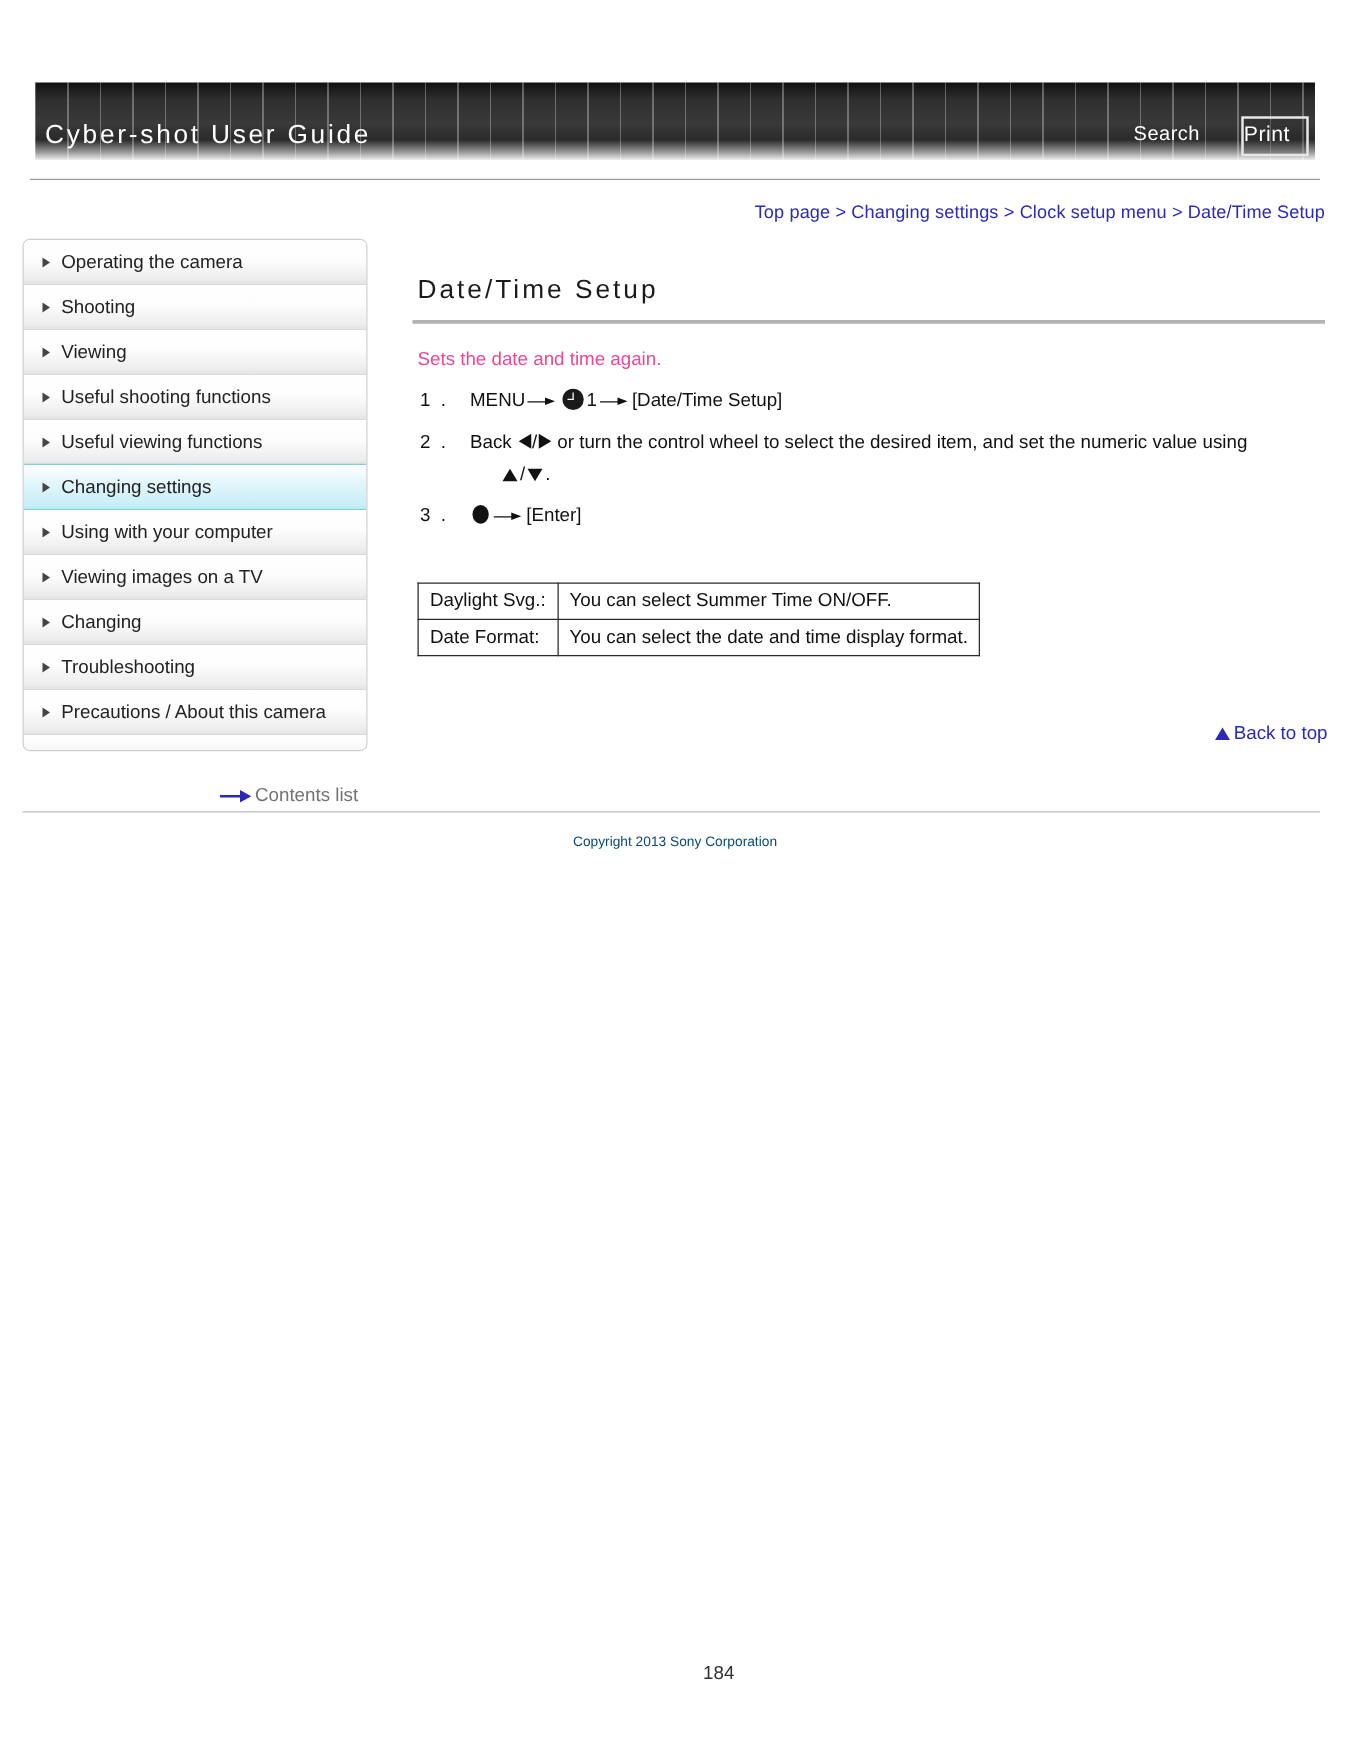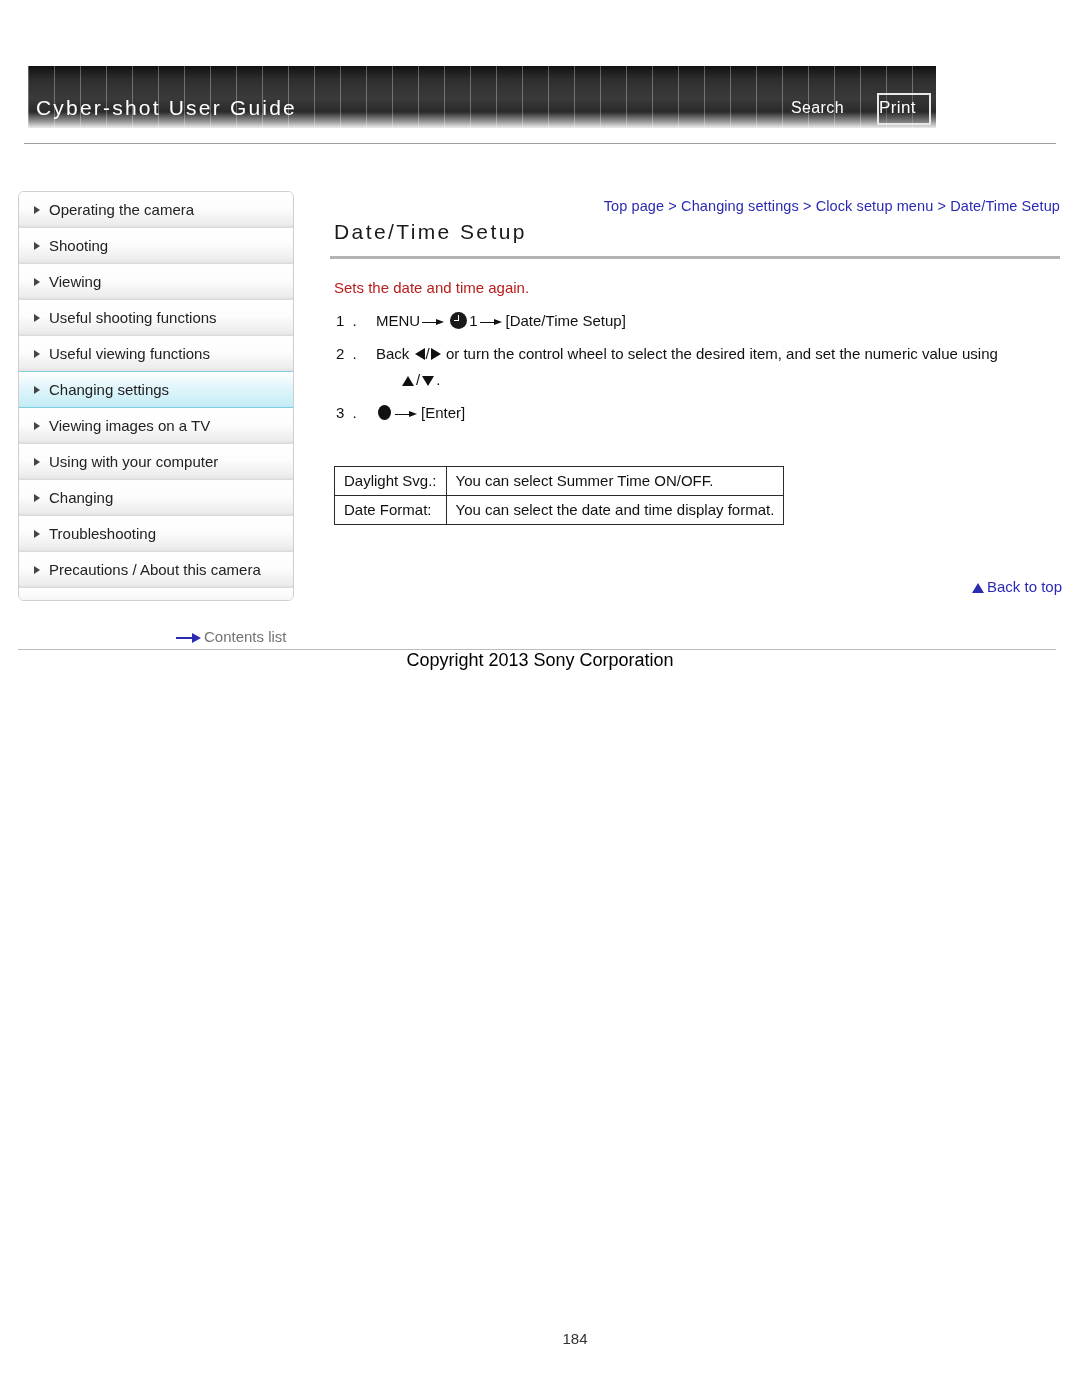--- a/index.html
+++ b/index.html
@@ -14,21 +14,21 @@
     font-family: "Liberation Sans", sans-serif;
     color: #000000;
     overflow: hidden;
   }
 
   
   #header-banner {
     position: absolute;
     left: 28px;
     top: 66px;
-    width: 908px;
+    width: 1024px;
     height: 62px;
     background:
       repeating-linear-gradient(to right,
         rgba(255,255,255,0.30) 0px,
         rgba(255,255,255,0.30) 1px,
         rgba(255,255,255,0.00) 1px,
         rgba(255,255,255,0.00) 26px),
       linear-gradient(to bottom,
         #111111 0%,
         #2e2e2e 22%,
@@ -82,21 +82,20 @@
 
   
   #breadcrumb {
     position: absolute;
     right: 20px;
     top: 162px;
     font-size: 14.5px;
     color: #2a2ab4;
     white-space: nowrap;
     letter-spacing: 0.1px;
-    margin-top: 36px;
   }
   #breadcrumb .crumb { cursor: pointer; }
   #breadcrumb .sep { color: #2a2ab4; }
 
   
   #sidebar {
     position: absolute;
     left: 18px;
     top: 191px;
     width: 274px;
@@ -198,21 +197,21 @@
     padding: 0 0 12px 4px;
   }
   #title-rule {
     width: 730px;
     height: 3px;
     background: #b3b3b3;
     margin-bottom: 20px;
   }
   #intro-text {
     font-size: 15px;
-    color: #b91c1c;
+    color: #ec4899;
     margin: 0 0 12px 4px;
   }
 
   ol#steps {
     list-style: none;
     margin: 0;
     padding: 0 0 0 4px;
     font-size: 15px;
     color: #111111;
   }
@@ -326,25 +325,25 @@
     border-left: 6.5px solid transparent;
     border-right: 6.5px solid transparent;
     margin-right: 3px;
     vertical-align: -1px;
   }
 
   
   #copyright {
     position: absolute;
     left: 0;
-    top: 650px;
+    top: 668px;
     width: 1080px;
     text-align: center;
-    font-size: 18px;
-    color: #000000;
+    font-size: 11px;
+    color: #0c4a6e;
   }
   #page-number {
     position: absolute;
     left: 0;
     top: 1330px;
     width: 1080px;
     text-align: center;
     font-size: 15px;
     color: #333333;
     margin-left: 35px;
@@ -390,25 +389,25 @@
   <div class="nav-item">
     <span class="nav-bullet"></span>
     <span>Useful viewing functions</span>
   </div>
   <div class="nav-item active">
     <span class="nav-bullet"></span>
     <span>Changing settings</span>
   </div>
   <div class="nav-item">
     <span class="nav-bullet"></span>
+    <span>Using with your computer</span>
+  </div>
+  <div class="nav-item">
+    <span class="nav-bullet"></span>
     <span>Viewing images on a TV</span>
-  </div>
-  <div class="nav-item">
-    <span class="nav-bullet"></span>
-    <span>Using with your computer</span>
   </div>
   <div class="nav-item">
     <span class="nav-bullet"></span>
     <span>Changing</span>
   </div>
   <div class="nav-item">
     <span class="nav-bullet"></span>
     <span>Troubleshooting</span>
   </div>
   <div class="nav-item">

